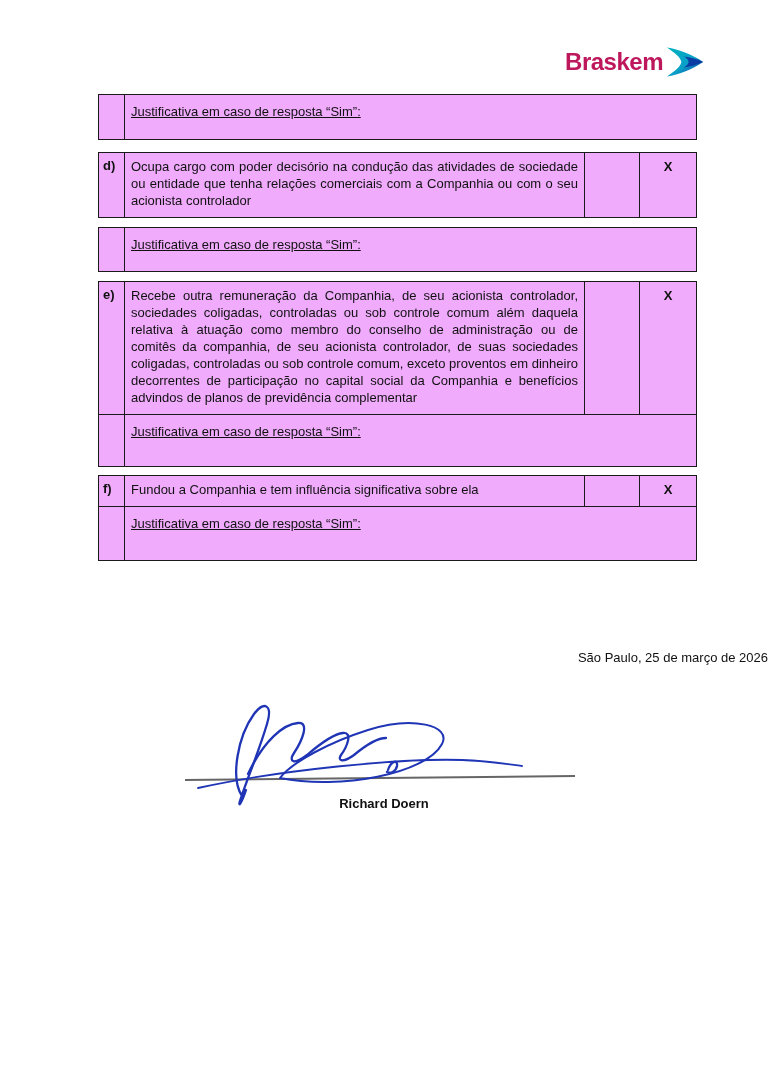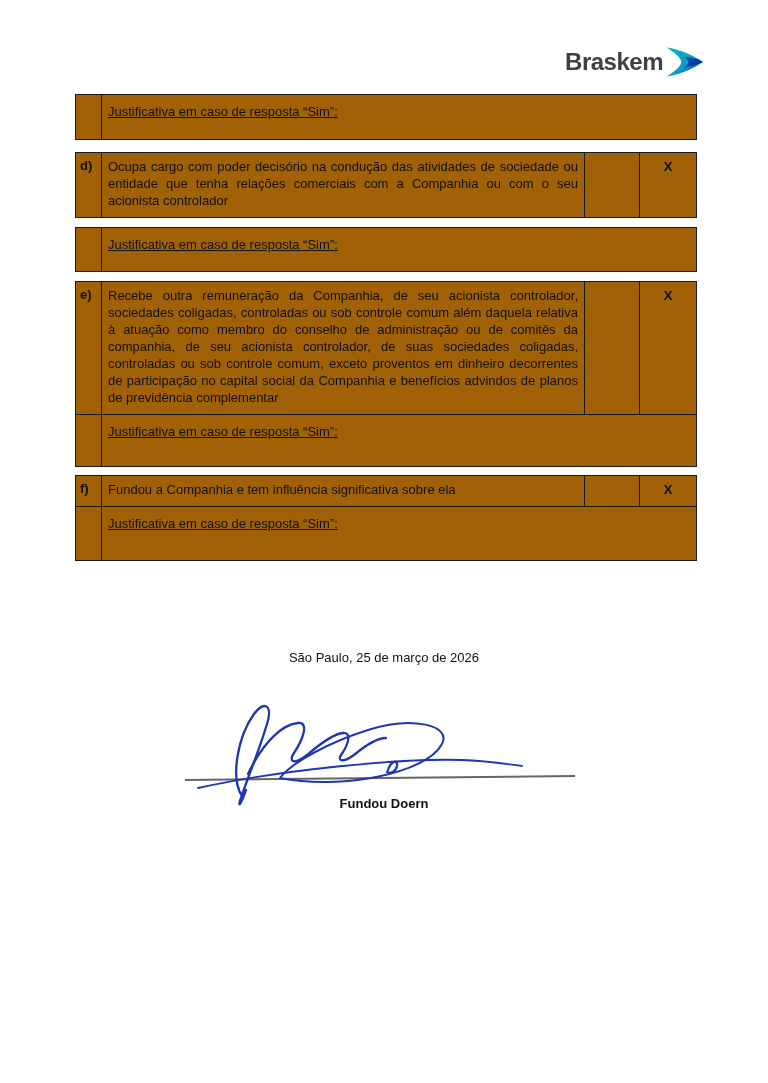--- a/index.html
+++ b/index.html
@@ -8,44 +8,44 @@
     width:768px; height:1083px;
     margin:0 auto;
     background:#ffffff;
     font-family:"Liberation Sans", sans-serif;
     color:#111;
     overflow:hidden;
   }
 
   
   .logo { position:absolute; top:46px; right:64px; display:flex; align-items:center; gap:3px; }
-  .logo-text { font-size:24px; font-weight:bold; color:#404040; letter-spacing:-0.5px;text-align:right; }
+  .logo-text { font-size:24px; font-weight:bold; color:#be185d; letter-spacing:-0.5px;text-align:right; }
   .logo-mark { width:38px; height:32px; display:block; }
 
   
   .table { position:absolute; left:75px; top:94px; width:622px; font-size:13px; }
-  .row { display:flex; border:1px solid #1a1a1a; background:#a16207; box-sizing:border-box; }
+  .row { display:flex; border:1px solid #1a1a1a; background:#f0abfc; box-sizing:border-box;margin-left:23px; }
   .cell { box-sizing:border-box; }
   .letter { width:26px; flex:none; border-right:1px solid #1a1a1a; font-weight:bold; padding:5px 2px 4px 4px; }
   .text  { flex:1; text-align:justify; line-height:17px; padding:5px 6px 8px 6px; }
   .ans   { width:55px; flex:none; border-left:1px solid #1a1a1a; text-align:center; font-weight:bold; padding-top:6px; }
   .ans.last { width:57px; }
   .jtext { flex:1; padding:9px 6px; }
   .u { text-decoration:underline; }
 
   .just-c   { height:46px; margin-bottom:12px; }
   .row-d    { margin-bottom:9px; }
   .just-d   { height:45px; margin-bottom:9px; }
   .group    { margin-bottom:8px; }
   .attached { border-top:none; }
   .just-e   { height:52px; }
   .just-f   { height:54px; }
 
   
-  .dateline { position:absolute; top:650px; left:0; width:100%; text-align:center; font-size:13px; }
+  .dateline { position:absolute; top:650px; left:0; width:100%; text-align:right; font-size:13px; }
   .signature { position:absolute; left:170px; top:678px; width:420px; height:140px; }
   .sig-rule { position:absolute; left:185px; top:777px; width:390px; height:1.5px; background:#666; transform:rotate(-0.6deg); }
   .signer-name { position:absolute; top:796px; left:0; width:100%; text-align:center; font-size:13px; font-weight:bold; }
   .signer-cpf  { position:absolute; top:823px; left:0; width:100%; text-align:center; font-size:13px; font-weight:bold; }
 </style>
 </head>
 <body>
 
 <div class="page">
 
@@ -130,15 +130,15 @@
       <path d="M78 96 C94 62 114 46 128 45 C140 44 132 63 124 75 C118 84 124 87 137 77 C151 65 163 56 173 55 C183 54 177 69 171 77 C167 83 173 85 184 77 C196 67 208 60 216 60"></path>
 
       <path d="M110 100 C170 112 256 96 272 66 C282 47 242 38 198 52 C160 64 122 84 110 100 Z" stroke-width="2"></path>
 
       <path d="M218 92 C221 83 228 81 227 88 C226 93 221 96 217 94"></path>
 
       <path d="M28 110 C110 92 230 80 292 82 C318 83 338 86 352 88" stroke-width="1.8"></path>
     </g>
   </svg>
 
-  <div class="signer-name">Fundou Doern</div>
+  <div class="signer-name">Richard Doern</div>
 
 </div>
 
 </body></html>

